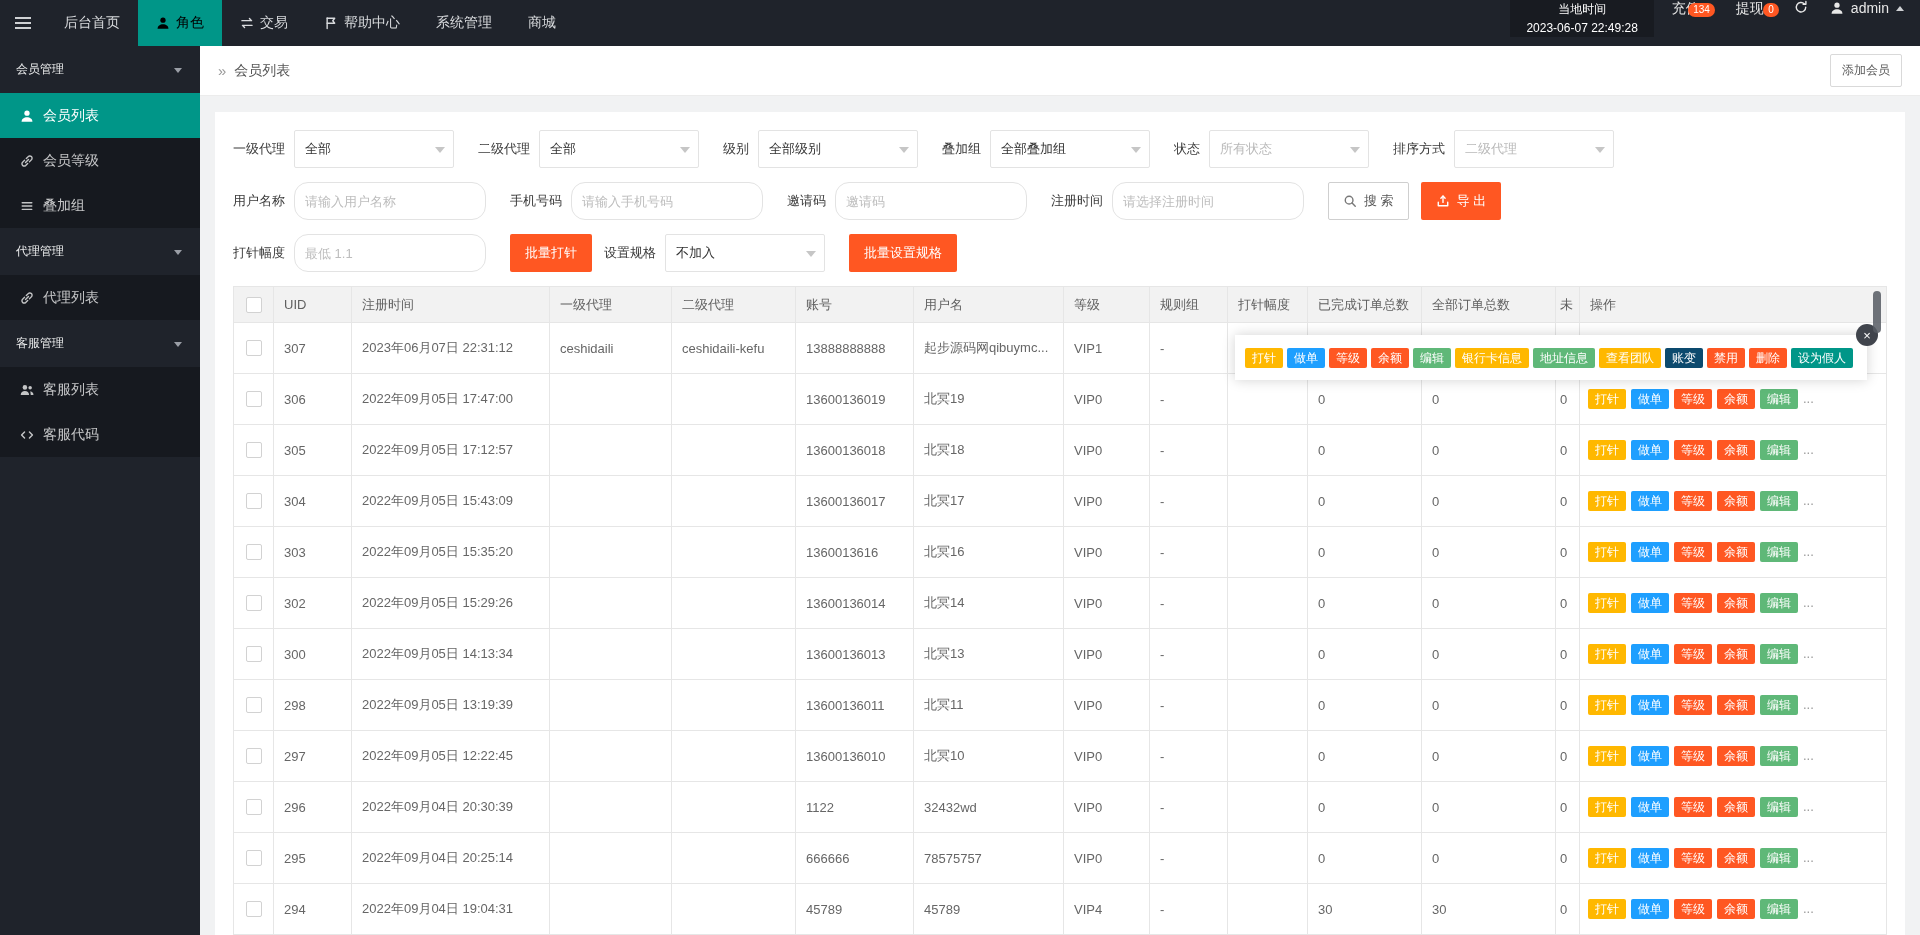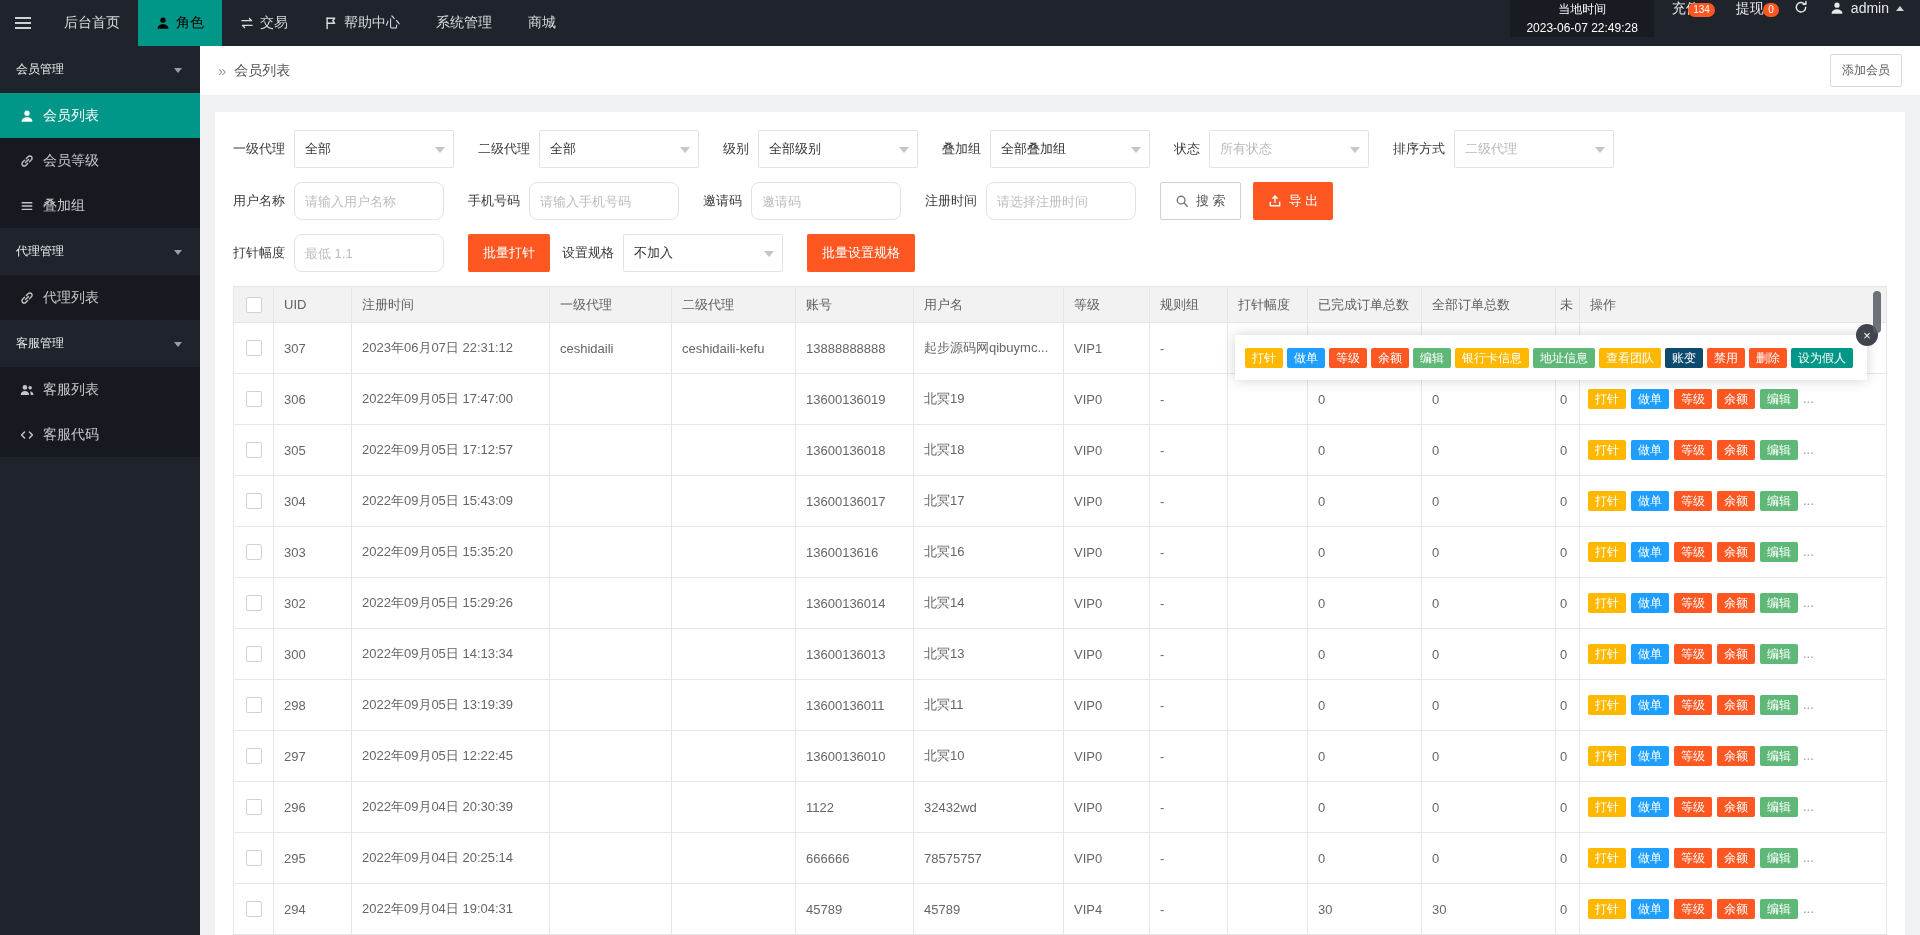--- a/index.html
+++ b/index.html
@@ -44,21 +44,21 @@
 .card{margin:16px 15px;background:#fff;padding:18px 18px 0;position:relative;min-height:860px}
 
 
 .frow{display:flex;align-items:center;flex-wrap:nowrap;margin-bottom:14px}
 .fgroup{display:flex;align-items:center;margin-right:24px}
 .flabel{font-size:13px;color:#3a3a3a;margin-right:9px;white-space:nowrap}
 .fselect{width:160px;height:38px;background:#fff;border:1px solid #e3e3e3;border-radius:2px;display:flex;align-items:center;padding:0 24px 0 10px;position:relative;font-size:13px;color:#333;cursor:pointer}
 .fselect.muted .fsel-text{color:#b9b9b9}
 .fsel-text{white-space:nowrap;overflow:hidden}
 .caret{position:absolute;right:8px;top:16px;width:0;height:0;border:5px solid transparent;border-top:6px solid #c6c6c6}
-.finput{width:150px;height:38px;border:1px solid #e3e3e3;border-radius:8px;padding:0 10px;font-size:13px;color:#333;background:#fff}
+.finput{width:192px;height:38px;border:1px solid #e3e3e3;border-radius:14px;padding:0 10px;font-size:13px;color:#333;background:#fff}
 .finput::placeholder{color:#bdbdbd}
 .btn-plain{display:inline-flex;align-items:center;gap:7px;height:38px;padding:0 14px;background:#fff;border:1px solid #cfcfcf;border-radius:2px;font-size:13px;color:#555;margin-right:12px}
 .btn-plain .icon{color:#777}
 .btn-orange{display:inline-flex;align-items:center;gap:7px;height:38px;padding:0 15px;background:#ff5722;border:none;border-radius:2px;font-size:13px;color:#fff;margin-right:12px}
 
 
 .table-wrap{position:relative;margin-top:2px}
 .tbl{width:100%;border-collapse:collapse;table-layout:fixed;font-size:13px;color:#666}
 .tbl th,.tbl td{border:1px solid #e6e6e6;padding:0 10px;text-align:left;overflow:hidden;white-space:nowrap;text-overflow:ellipsis}
 .tbl thead th{background:#f2f2f2;height:36px;font-weight:normal;color:#5f5f5f}

